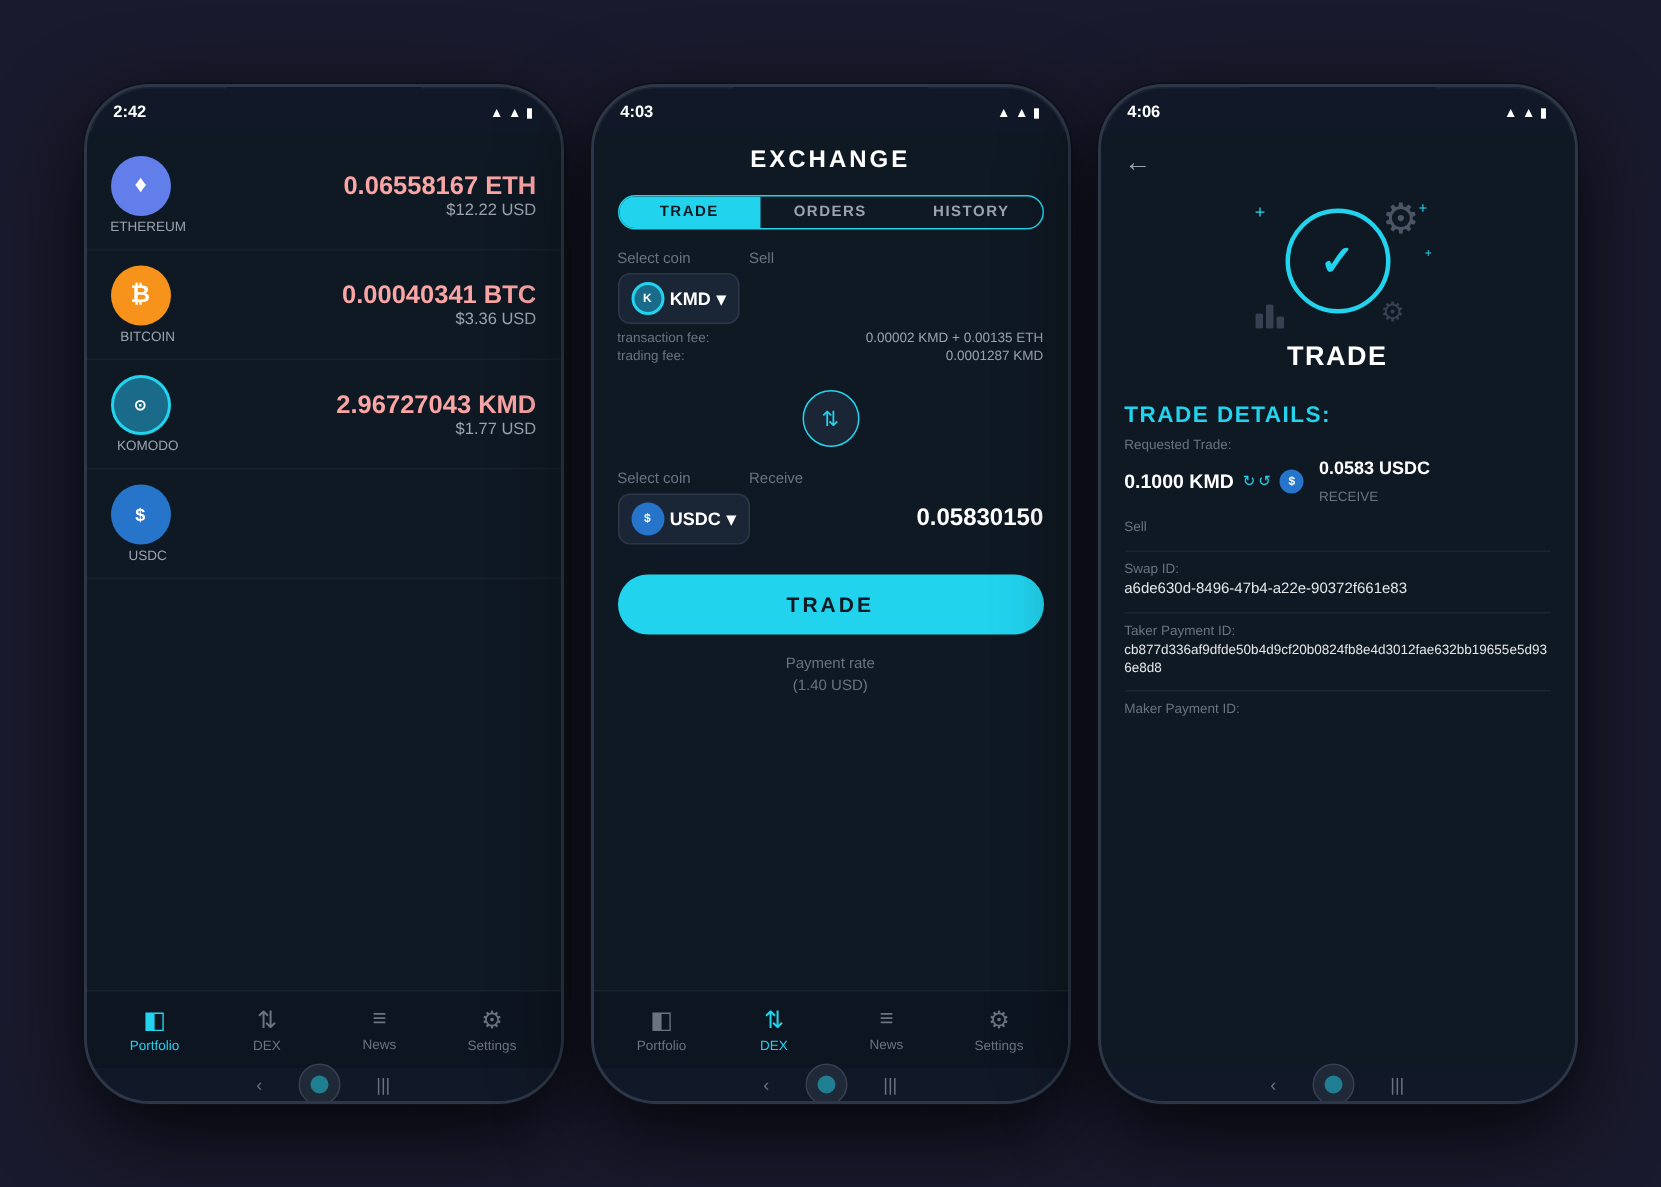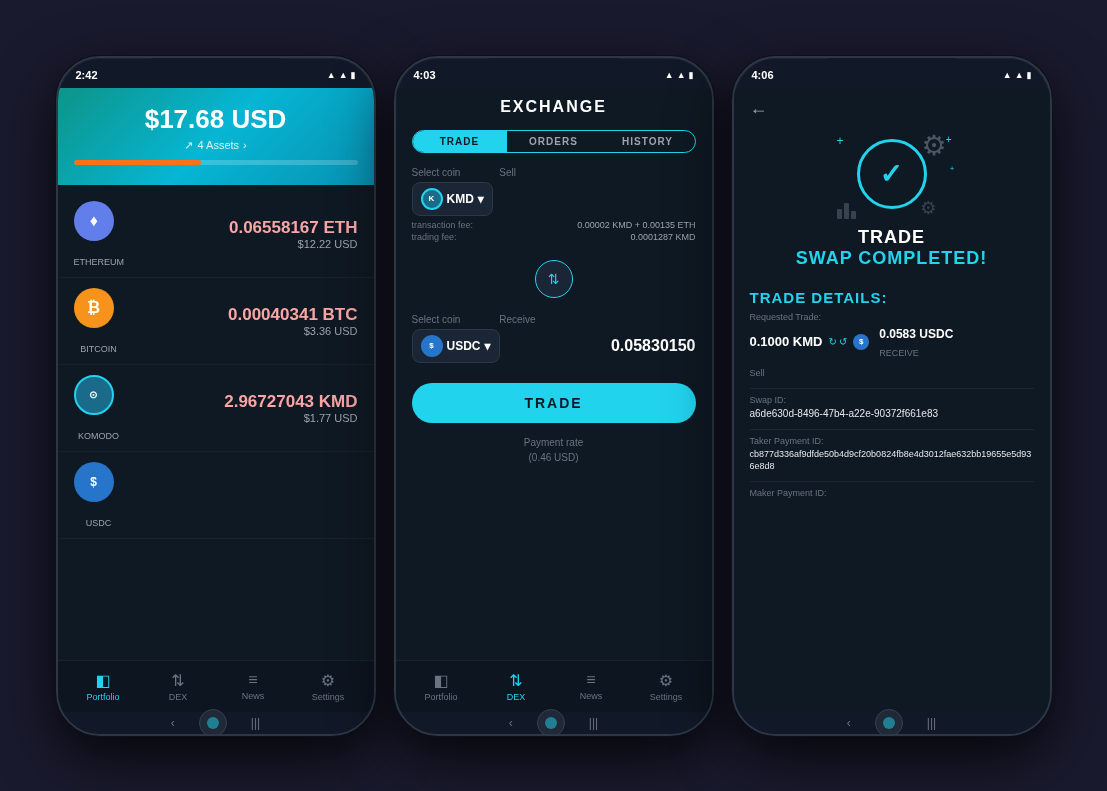--- a/index.html
+++ b/index.html
@@ -142,21 +142,21 @@
     .coin-icon-usdc { background: #2775ca; }
     .coin-icon-wrap .coin-sym {
       color: #fff;
       font-size: 16px;
       font-weight: 700;
     }
     .coin-label {
       font-size: 9px;
       color: #9ca3af;
       text-align: center;
-      margin-top: 16px;
+      margin-top: 2px;
     }
     .coin-left {
       display: flex;
       flex-direction: column;
       align-items: center;
       margin-right: 10px;
     }
     .coin-right {
       margin-left: auto;
       text-align: right;
@@ -570,31 +570,20 @@
   <div class="phone-notch"></div>
   <div class="status-bar">
     <span class="time">2:42</span>
     <div class="icons">
       <span>▲</span>
       <span>▲</span>
       <span>▮</span>
     </div>
   </div>
   <div class="screen">
-    <div class="header-gradient">
-      <div class="balance-amount">$17.68 USD</div>
-      <div class="assets-link">
-        <span>↗</span>
-        <span>4 Assets</span>
-        <span>›</span>
-      </div>
-      <div class="progress-bar-container">
-        <div class="progress-bar-fill"></div>
-      </div>
-    </div>
     <div class="coin-list">
 
       <div class="coin-item">
         <div class="coin-left">
           <div class="coin-icon-wrap coin-icon-eth">
             <span class="coin-sym">♦</span>
           </div>
           <div class="coin-label">ETHEREUM</div>
         </div>
         <div class="coin-right">
@@ -725,21 +714,21 @@
           </div>
           <span>USDC</span>
           <span>▾</span>
         </div>
         <span class="receive-amount">0.05830150</span>
       </div>
     </div>
     <div class="trade-btn">TRADE</div>
     <div style="text-align:center;">
       <div class="rate-info">Payment rate</div>
-      <div class="rate-info">(0.46 USD)</div>
+      <div class="rate-info">(1.40 USD)</div>
     </div>
     <div style="flex:1"></div>
     <div class="bottom-nav">
       <div class="nav-item">
         <span class="nav-icon inactive">◧</span>
         <span class="nav-label">Portfolio</span>
       </div>
       <div class="nav-item">
         <span class="nav-icon active">⇅</span>
         <span class="nav-label active">DEX</span>
@@ -785,21 +774,20 @@
         <span class="gear-icon-small">⚙</span>
         <span class="plus-icon plus-top-right">+</span>
         <span class="plus-icon plus-right">+</span>
         <div class="chart-bars">
           <div class="bar" style="width:5px;height:10px;"></div>
           <div class="bar" style="width:5px;height:16px;"></div>
           <div class="bar" style="width:5px;height:8px;"></div>
         </div>
       </div>
       <div class="trade-complete-label">TRADE</div>
-      <div class="swap-complete-label">SWAP COMPLETED!</div>
     </div>
     <div class="details-section">
       <div class="details-title">TRADE DETAILS:</div>
       <div class="detail-row">
         <div class="detail-label">Requested Trade:</div>
         <div class="trade-amounts-row">
           <span class="trade-kmd">0.1000 KMD</span>
           <div class="swap-arrows">
             <span>↻</span>
             <span>↺</span>

